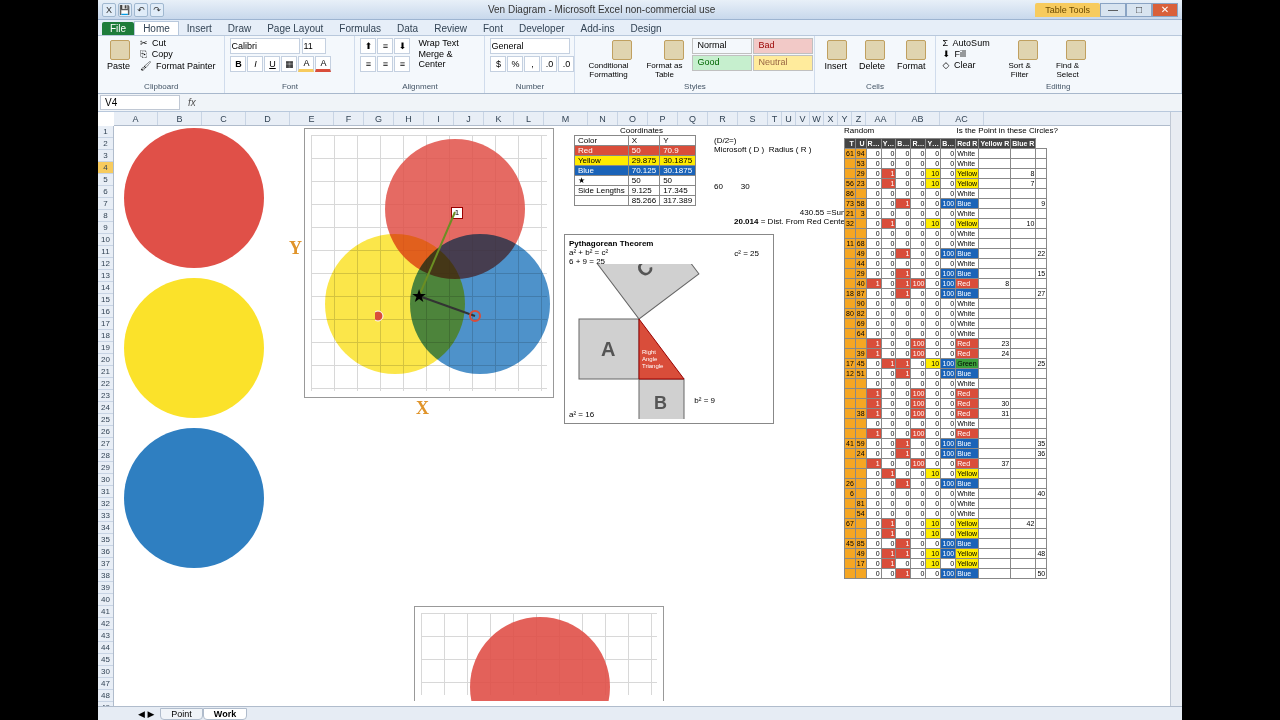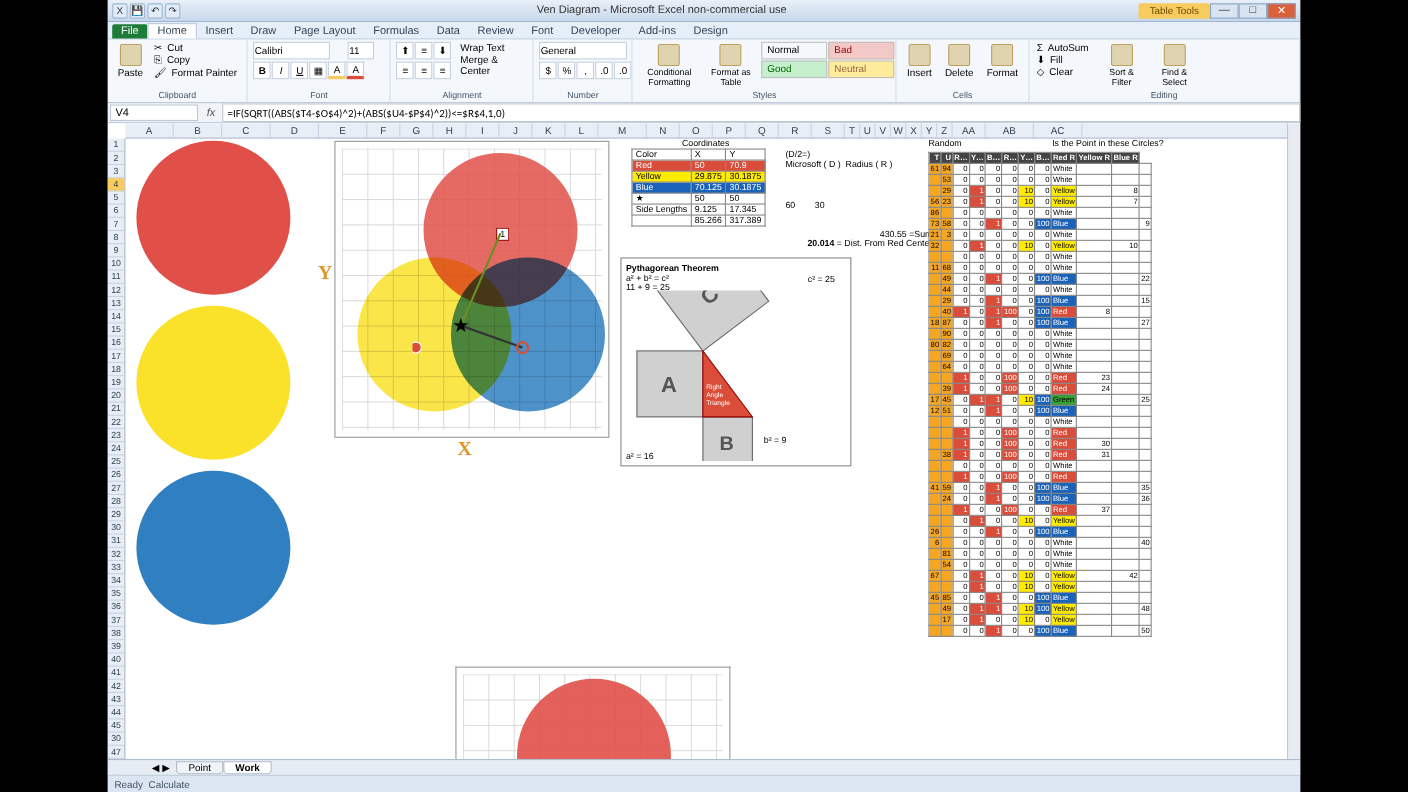--- a/index.html
+++ b/index.html
@@ -14,21 +14,21 @@
 .titlebar .winbtns span { width: 26px; height: 14px; background: #d8e4f0; border: 1px solid #8aa4c4; font-size: 10px; display: flex; align-items: center; justify-content: center; }
 .titlebar .winbtns .close { background: #d9603a; color: #fff; }
 .ribbon-tabs { height: 16px; background: #e6eef8; display: flex; align-items: flex-end; padding-left: 4px; font-size: 10px; border-bottom: 1px solid #b8c8dc; }
 .ribbon-tabs .tab { padding: 1px 8px; color: #345; cursor: pointer; }
 .ribbon-tabs .tab.file { background: #1e7c3a; color: #fff; border-radius: 2px 2px 0 0; }
 .ribbon-tabs .tab.active { background: #fff; border: 1px solid #b8c8dc; border-bottom: none; }
 .ribbon { height: 58px; background: #f4f8fc; border-bottom: 1px solid #a8b8cc; display: flex; font-size: 9px; }
 .ribbon .group { border-right: 1px solid #d0dcec; padding: 2px 5px; display: flex; flex-direction: column; }
 .ribbon .group .body { flex: 1; display: flex; align-items: flex-start; gap: 4px; }
 .ribbon .group .label { text-align: center; color: #456; font-size: 8px; padding-top: 1px; }
-.ribbon .bigbtn { display: flex; flex-direction: column; align-items: center; gap: 1px; padding: 2px 4px; }
+.ribbon .bigbtn { display: flex; flex-direction: column; align-items: flex-end; gap: 1px; padding: 2px 4px; }
 .ribbon .bigbtn .ic { width: 20px; height: 20px; background: #e0d4b0; border: 1px solid #c0a060; border-radius: 2px; }
 .ribbon .stack { display: flex; flex-direction: column; gap: 1px; font-size: 9px; }
 .ribbon .stack span { padding: 0 2px; }
 .ribbon .smbtn { width: 16px; height: 16px; border: 1px solid #c4d0e0; background: #fff; display: inline-flex; align-items: center; justify-content: center; font-size: 9px; }
 .ribbon .styles-gallery { display: flex; flex-direction: column; gap: 1px; }
 .ribbon .style-row { display: flex; gap: 1px; }
 .ribbon .style-cell { width: 60px; height: 16px; border: 1px solid #c0c0c0; padding: 1px 4px; font-size: 9px; }
 .formula-bar { height: 18px; background: #f0f4f8; border-bottom: 1px solid #b8c8dc; display: flex; align-items: center; font-size: 10px; }
 .formula-bar .namebox { width: 80px; border: 1px solid #c0c8d4; background: #fff; padding: 1px 4px; margin: 0 2px; }
 .formula-bar .fx { padding: 0 6px; font-style: italic; color: #555; }
@@ -102,21 +102,21 @@
         <div class="stack">
           <span>✂ <span>Cut</span></span>
           <span>⎘ <span>Copy</span></span>
           <span>🖌 <span>Format Painter</span></span>
         </div>
       </div>
       <div class="label">Clipboard</div>
     </div>
     <div class="group" style="width:130px">
       <div class="body" style="flex-direction:column;gap:2px">
-        <div style="display:flex;gap:16px">
+        <div style="display:flex;gap:2px">
           <input class="smbtn" style="width: 70px;" value="Calibri">
           <input class="smbtn" style="width: 24px;" value="11">
         </div>
         <div style="display:flex;gap:1px">
           <span class="smbtn">
               <b>B</b>
             </span>
           <span class="smbtn">
               <i>I</i>
             </span>
@@ -220,21 +220,20 @@
             <span style="font-size:8px;width:36px;text-align:center">Find &amp; Select</span>
           </div>
       </div>
       <div class="label">Editing</div>
     </div>
   </div>
 
   <div class="formula-bar">
     <div class="namebox">V4</div>
     <span class="fx">fx</span>
-    <div class="formula">=IF(SQRT((ABS($T4-$O$4)^2)+(ABS($U4-$P$4)^2))&lt;=$R$4,1,0)</div>
   </div>
 
   <div class="sheet-area">
     <div class="col-headers" id="col-headers">
         <span style="width: 44px;">A</span>
         <span style="width: 44px;">B</span>
         <span style="width: 44px;">C</span>
         <span style="width: 44px;">D</span>
         <span style="width: 44px;">E</span>
         <span style="width: 30px;">F</span>
@@ -386,21 +385,21 @@
         <div style="margin-top:28px"><span>60</span>&nbsp;&nbsp;&nbsp;&nbsp;&nbsp;&nbsp;&nbsp;&nbsp;<span>30</span></div>
       </div>
       <div style="position:absolute;left:620px;top:82px;font-size:8px;text-align:right">
         <div><span>430.55</span> <span>=Sum</span></div>
         <div><b>20.014</b> <span>= Dist. From Red Center</span></div>
       </div>
 
       <div class="pythag" style="left:450px;top:108px;width:210px;height:190px;padding:4px">
         <b>Pythagorean Theorem</b><br>
         <span>a² + b² = c²</span><br>
-        <span>11 + 9 = 25</span>
+        <span>6 + 9 = 25</span>
         <svg width="200" height="155" style="position:absolute;left:4px;bottom:4px">
           <g transform="translate(10,10)">
             <rect x="0" y="45" width="60" height="60" fill="#d0d0d0" stroke="#666"></rect>
             <text x="22" y="82" font-size="20" font-weight="bold" fill="#555">A</text>
             <rect x="60" y="105" width="45" height="45" fill="#d0d0d0" stroke="#666"></rect>
             <text x="75" y="135" font-size="18" font-weight="bold" fill="#555">B</text>
             <g transform="translate(60,45) rotate(-37)">
               <rect x="0" y="-75" width="75" height="75" fill="#d0d0d0" stroke="#666"></rect>
               <text x="28" y="-30" font-size="20" font-weight="bold" fill="#555">C</text>
             </g>
@@ -1045,17 +1044,13 @@
       </div>
     </div>
 
     <div class="sheet-tabs" style="position:absolute;left:0;right:0;bottom:0">
       <span style="margin-right:6px">◀ ▶</span>
       <div class="stab">Point</div>
       <div class="stab active">Work</div>
     </div>
   </div>
 
-  <div class="status">
-    <span>Ready</span>&nbsp;&nbsp;
-    <span>Calculate</span>
-  </div>
 </div>
 
 </body></html>

